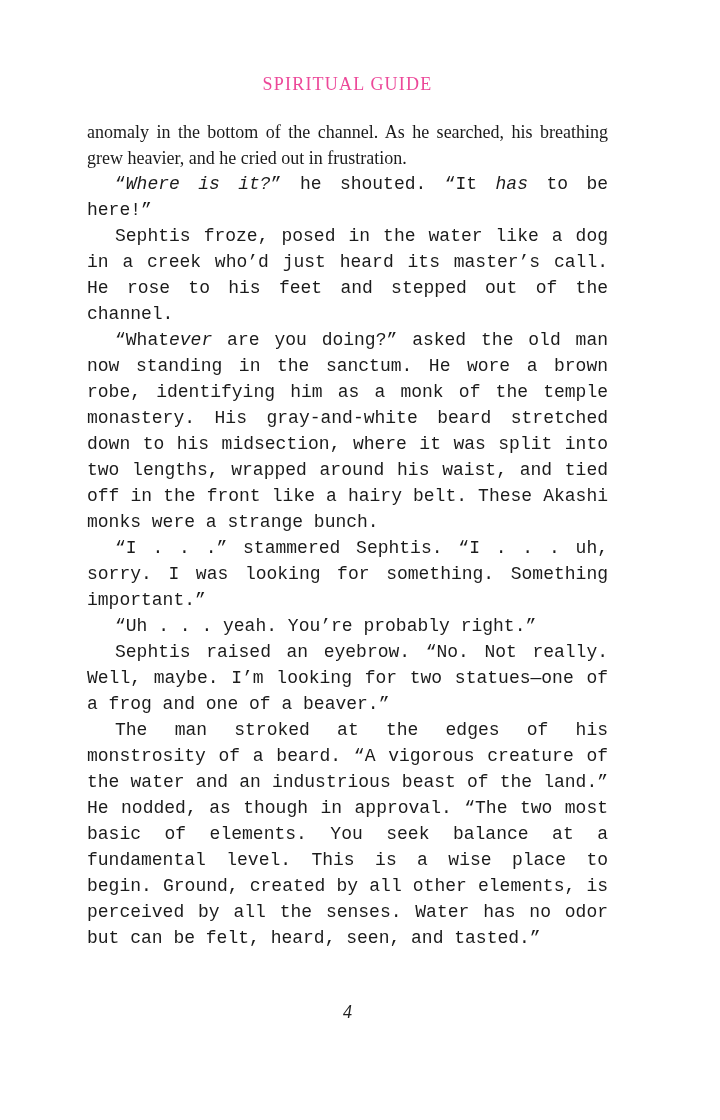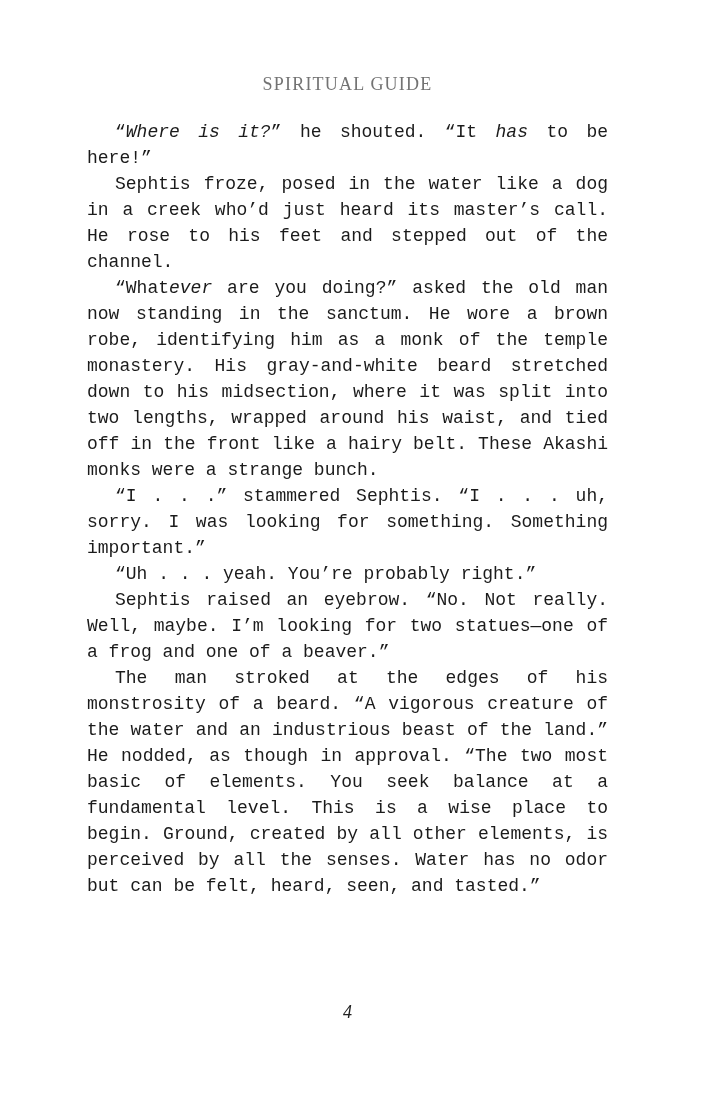--- a/index.html
+++ b/index.html
@@ -17,21 +17,21 @@
     color: #1b1b1b;
   }
   .running-head {
     position: absolute;
     top: 74px;
     left: 87px;
     width: 521px;
     text-align: center;
     font-size: 18px;
     letter-spacing: 1.2px;
-    color: #737373;
+    color: #ec4899;
   }
   .body-text {
     position: absolute;
     top: 119px;
     left: 87px;
     width: 521px;
     font-size: 18px;
     line-height: 26px;
     text-align: justify;
   }
@@ -54,20 +54,21 @@
     color: #222222;
   }
 </style>
 </head>
 <body>
 
 <div class="page">
   <div class="running-head">SPIRITUAL GUIDE</div>
 
   <div class="body-text">
+      <p><span>anomaly in the bottom of the channel. As he searched, his breathing grew heavier, and he cried out in frustration.</span></p>
       <p class="indent"><span>“</span><i>Where is it?</i><span>” he shouted. “It </span><i>has</i><span> to be here!”</span></p>
       <p class="indent"><span>Sephtis froze, posed in the water like a dog in a creek who’d just heard its master’s call. He rose to his feet and stepped out of the channel.</span></p>
       <p class="indent"><span>“What</span><i>ever</i><span> are you doing?” asked the old man now standing in the sanctum. He wore a brown robe, identifying him as a monk of the temple monastery. His gray-and-white beard stretched down to his midsection, where it was split into two lengths, wrapped around his waist, and tied off in the front like a hairy belt. These Akashi monks were a strange bunch.</span></p>
       <p class="indent"><span>“I . . .” stammered Sephtis. “I . . . uh, sorry. I was looking for something. Something important.”</span></p>
       <p class="indent"><span>“Uh . . . yeah. You’re probably right.”</span></p>
       <p class="indent"><span>Sephtis raised an eyebrow. “No. Not really. Well, maybe. I’m looking for two statues—one of a frog and one of a beaver.”</span></p>
       <p class="indent"><span>The man stroked at the edges of his monstrosity of a beard. “A vigorous creature of the water and an industrious beast of the land.” He nodded, as though in approval. “The two most basic of elements. You seek balance at a fundamental level. This is a wise place to begin. Ground, created by all other elements, is perceived by all the senses. Water has no odor but can be felt, heard, seen, and tasted.”</span></p>
     </div>
 
   <div class="folio">4</div>

